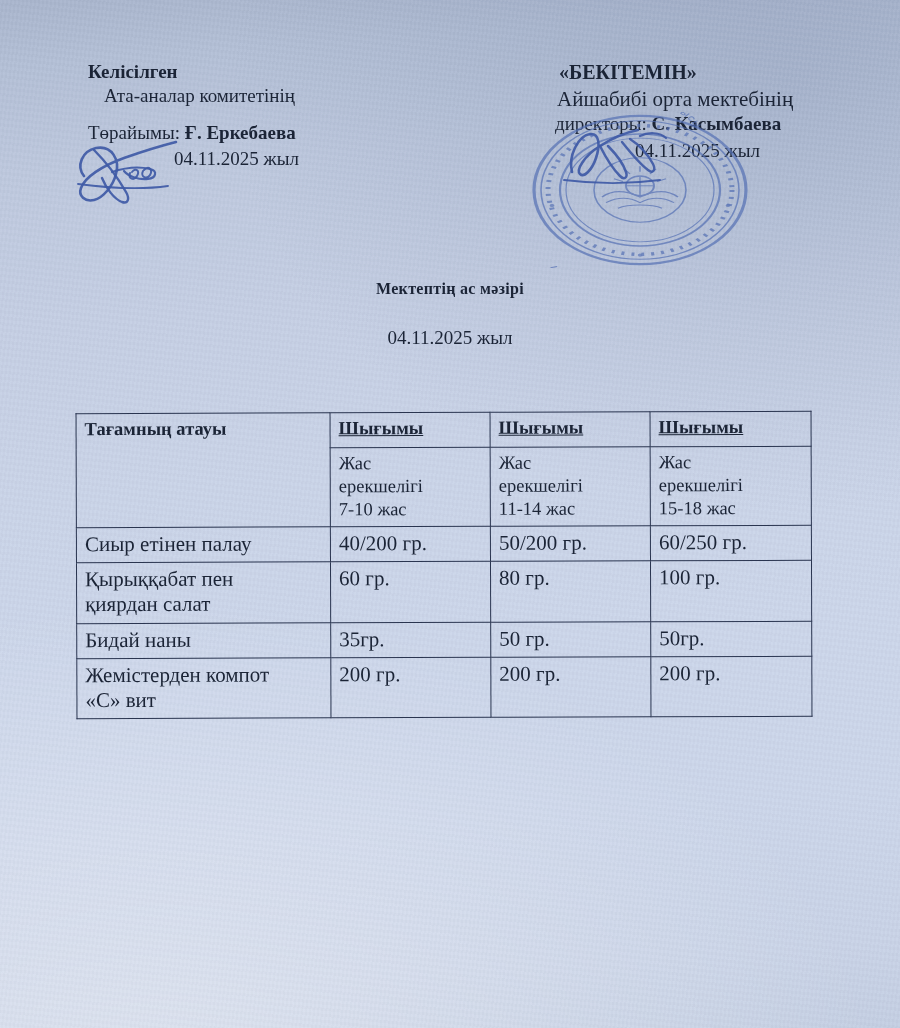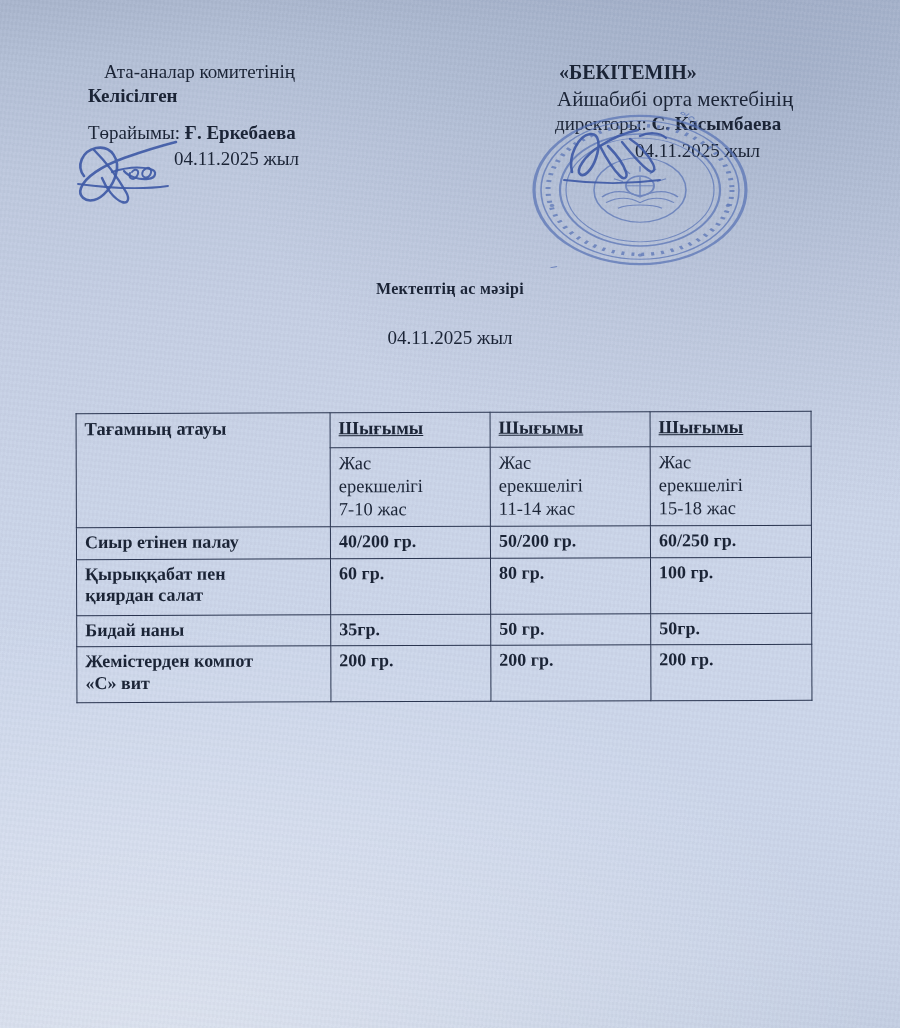--- a/index.html
+++ b/index.html
@@ -130,23 +130,23 @@
     width: 735px;
     border-collapse: collapse;
     table-layout: fixed;
     transform: rotate(-0.18deg);
   }
   #menu-table td, #menu-table th {
     border: 1.6px solid #2a3550;
     padding: 4px 7px 5px 8px;
     vertical-align: top;
     text-align: left;
-    font-size: 18px;
+    font-size: 21px;
     line-height: 1.2;
-    font-weight: bold;
+    font-weight: normal;
   }
   #menu-table thead th {
     font-weight: bold;
     font-size: 18.5px;
   }
   th.col-dish  { width: 254px; }
   th.col-yield { width: 160px; }
   th.col-yield-last { width: 161px; }
 
   .yield-title { display: block; text-decoration: underline; padding-bottom: 3px; }
@@ -154,22 +154,22 @@
   .row-tall td { height: 56px; }
 </style>
 </head>
 <body>
 
 <div id="paper"></div>
 
 <div id="sheet">
 
   <div class="hdr-left">
+    <div class="hdr-line l1">Келісілген</div>
     <div class="hdr-line l2">Ата-аналар комитетінің</div>
-    <div class="hdr-line l1">Келісілген</div>
     <div class="hdr-line l3">
       <span>Төрайымы:</span>
       <b>Ғ. Еркебаева</b>
     </div>
     <div class="hdr-line l4">04.11.2025 жыл</div>
   </div>
 
   <div class="sig" id="sig-left">
     <svg width="190" height="72" viewBox="0 0 190 72" aria-hidden="true">
       <path class="ink" stroke-width="2.6" d="M12,40 C4,30 10,15 24,12 C40,9 48,24 44,38 C41,50 31,62 22,64 C13,66 6,60 9,52

